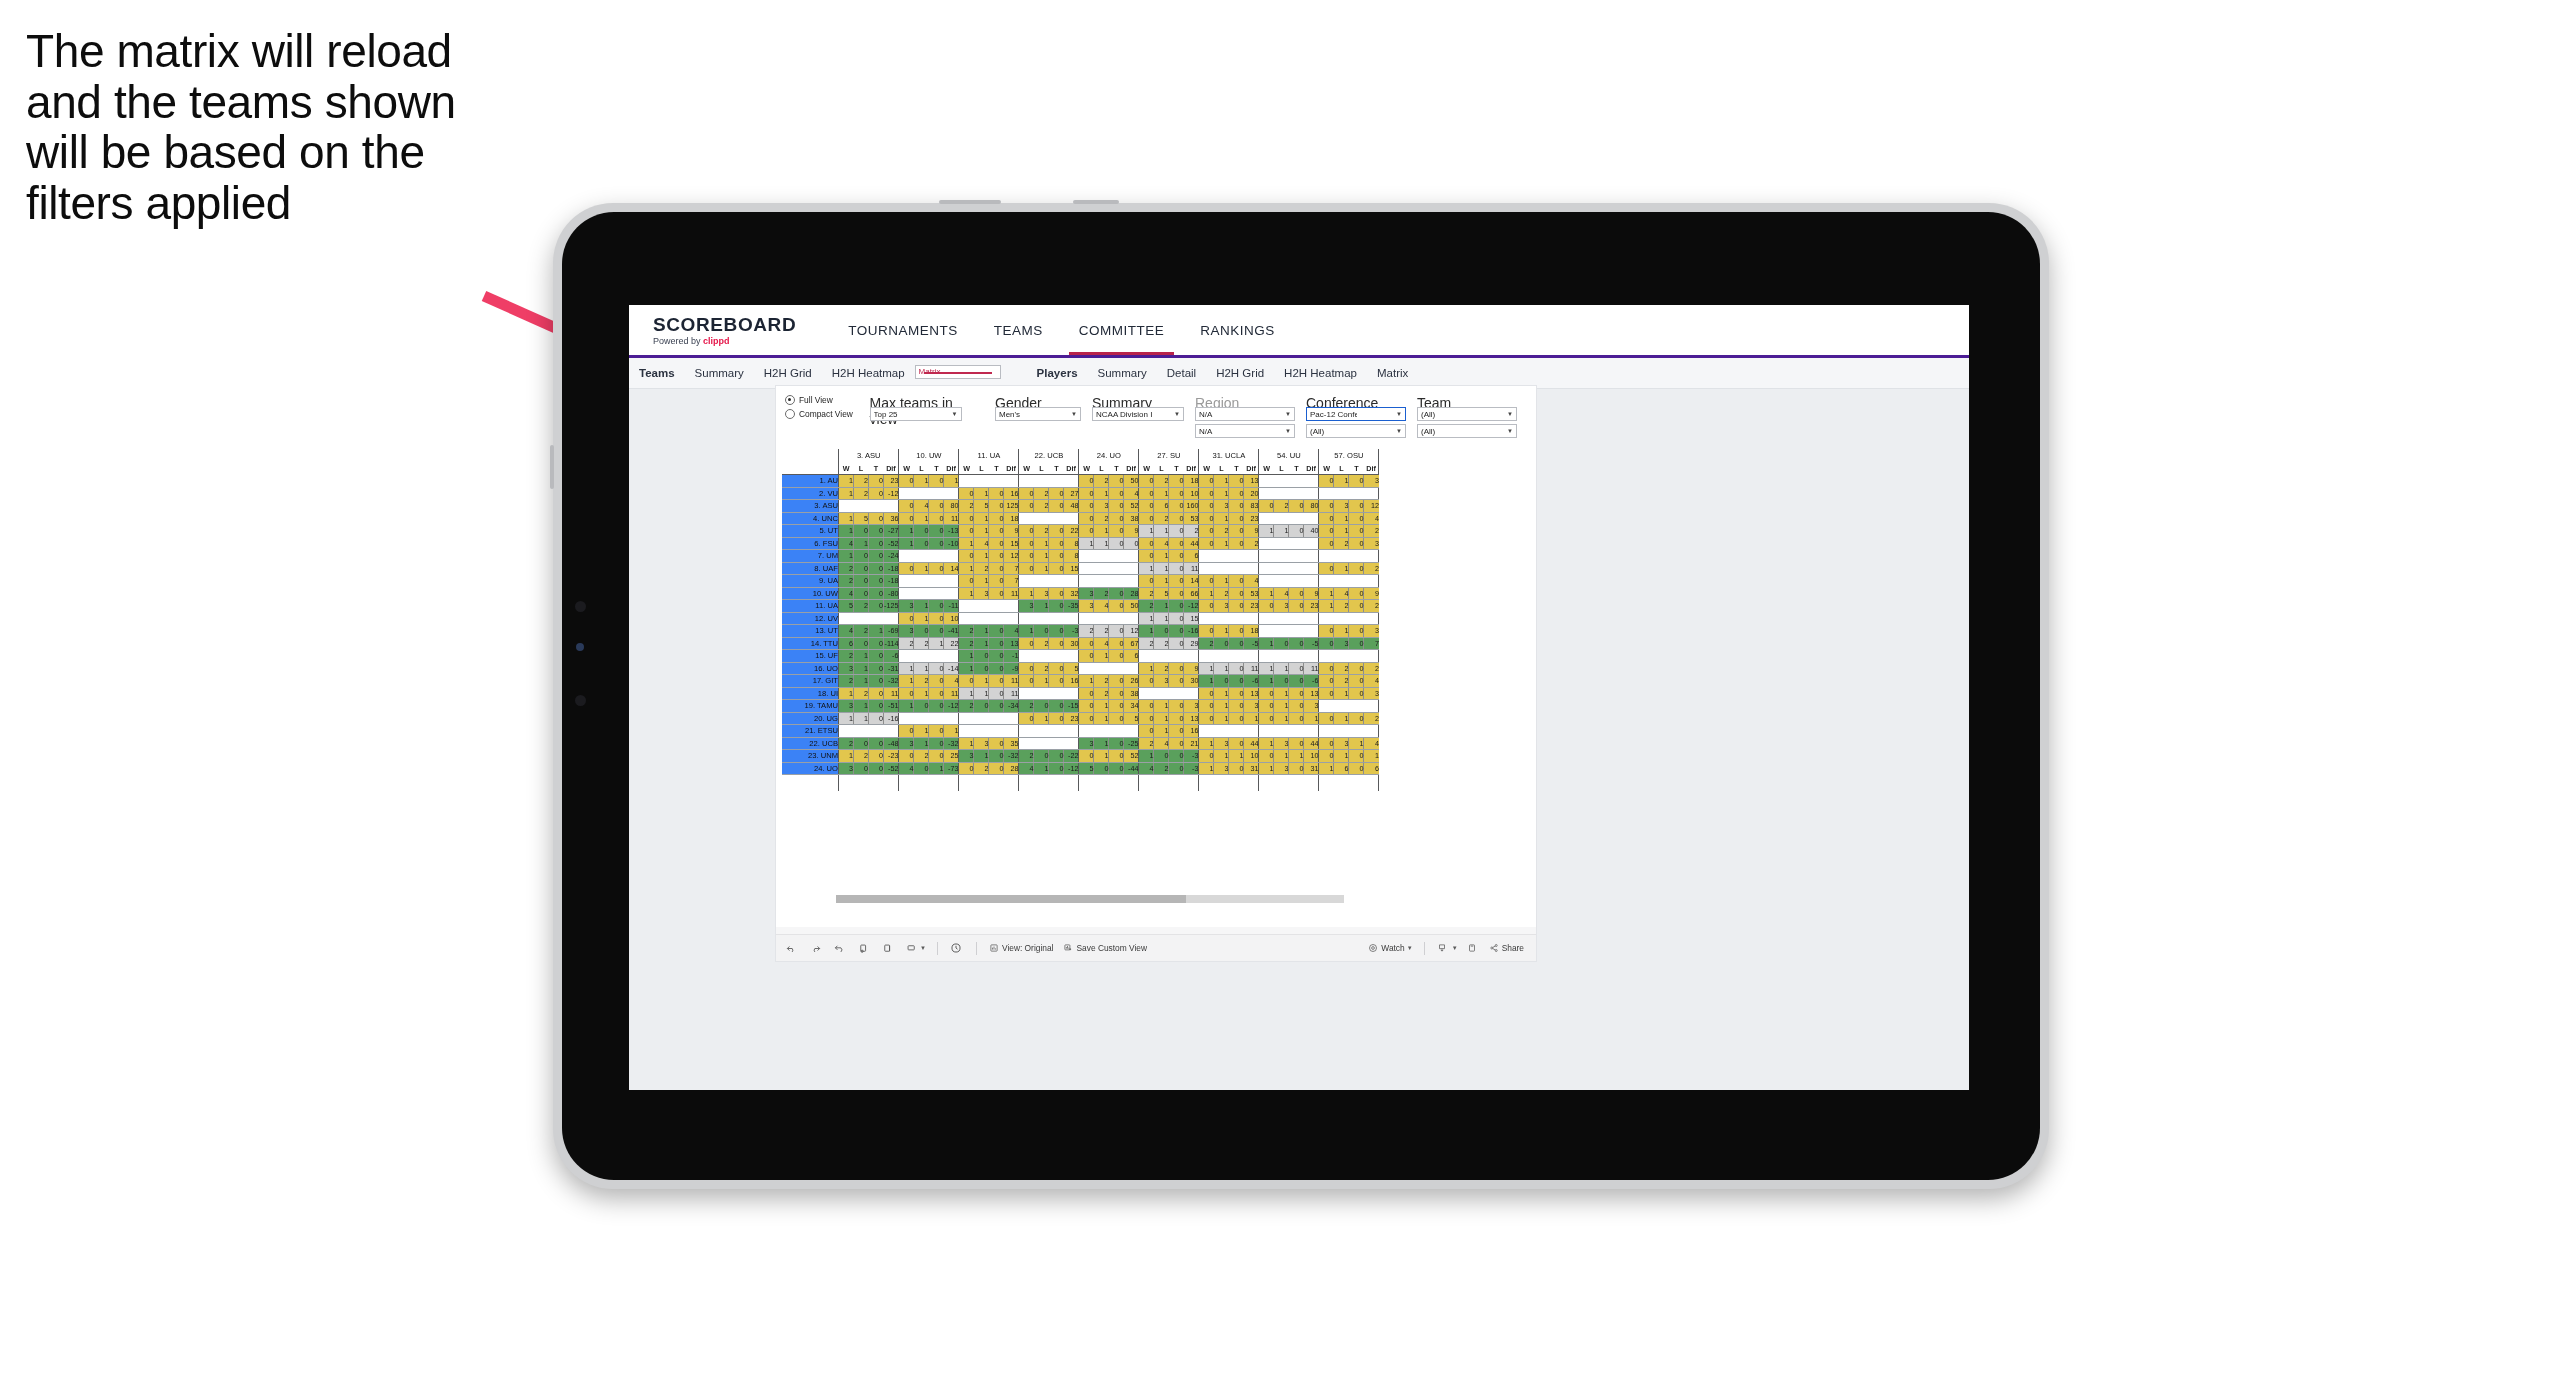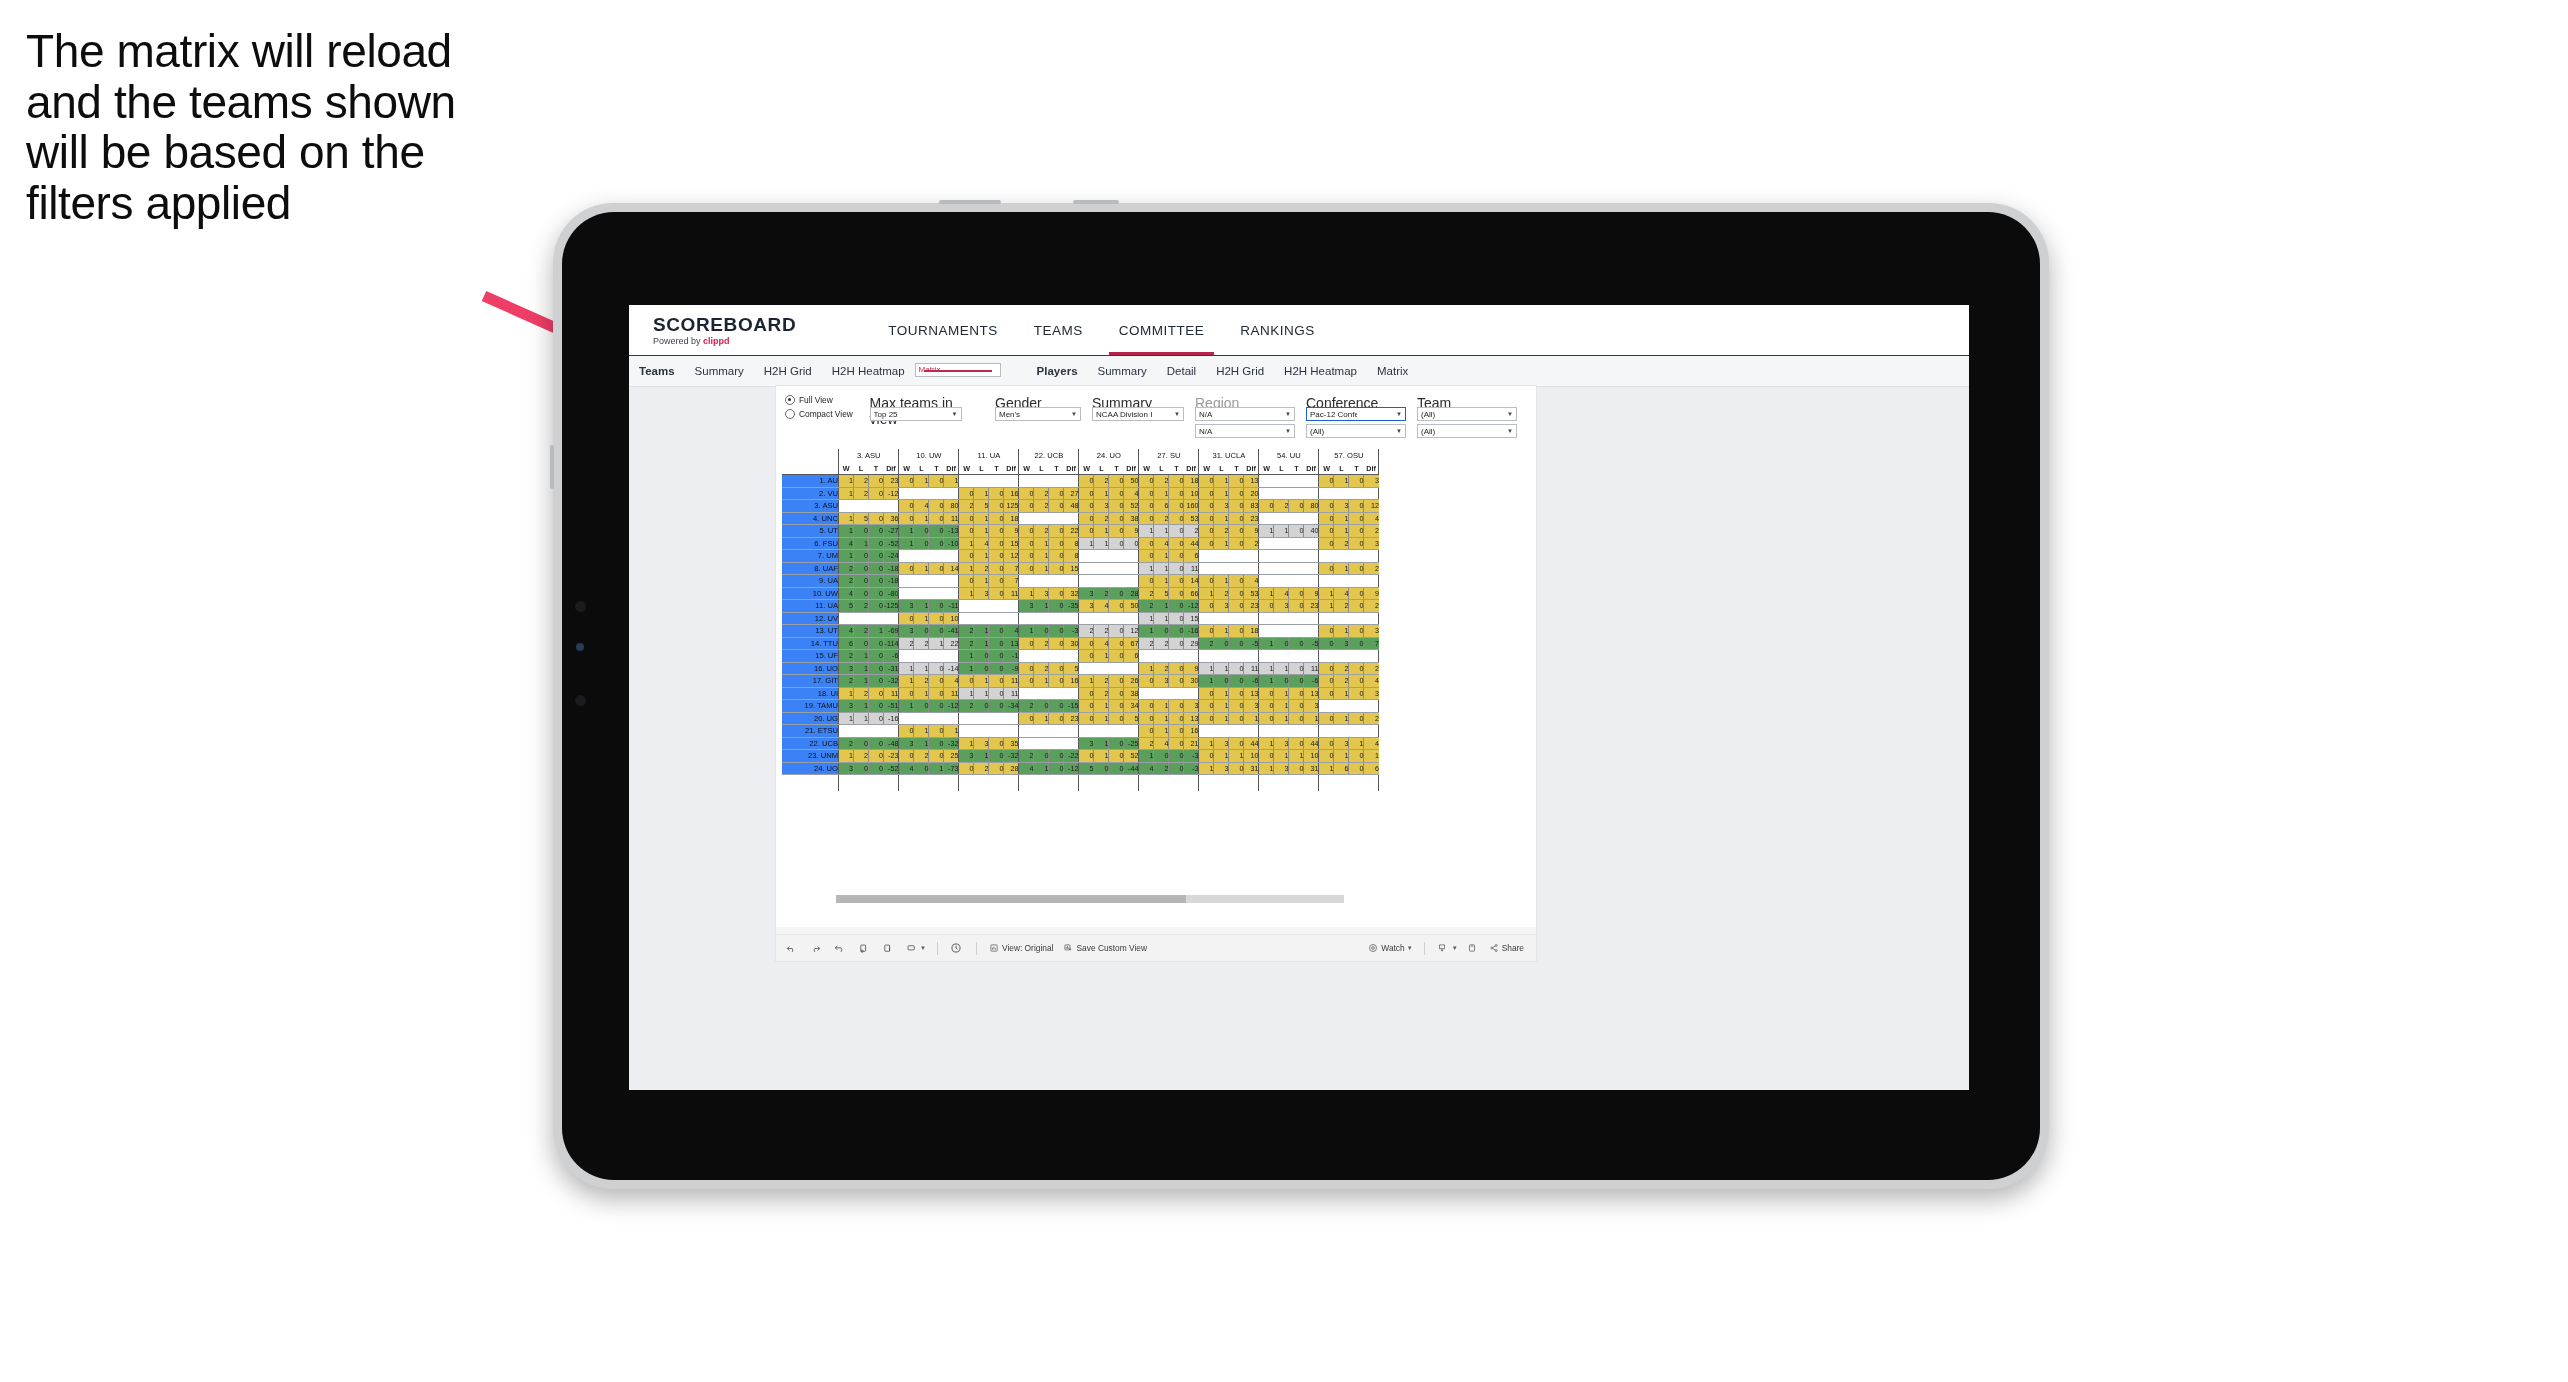--- a/index.html
+++ b/index.html
@@ -34,21 +34,21 @@
   .sidebtn{position:absolute;background:#b9babd;border-radius:3px;}
 
   
   #screen{
     position:absolute;left:629px;top:305px;width:1340px;height:785px;
     background:#eceef1;overflow:hidden;
   }
 
   
   #appbar{height:50px;background:#fff;display:flex;align-items:center;
-          border-bottom:1px solid #4c1d95;position:relative;gap:40px;}
+          border-bottom:3px solid #4c1d95;position:relative;}
   .logo-wrap{margin-left:24px;line-height:1;}
   .logo-main{font-size:19px;font-weight:bold;color:#1c2433;letter-spacing:.6px;
              font-family:"Liberation Sans",sans-serif;}
   .logo-sub{font-size:9px;color:#3b4252;margin-top:3px;}
   .logo-sub b{color:#e5174a;}
   .navtabs{display:flex;align-items:stretch;height:50px;margin-left:34px;}
   .navtab{display:flex;align-items:center;padding:0 18px;font-size:13.5px;
           color:#222a38;letter-spacing:.5px;cursor:pointer;position:relative;}
   .navtab.active:after{content:"";position:absolute;left:8px;right:8px;bottom:0;
           height:3px;background:#b8234b;}

